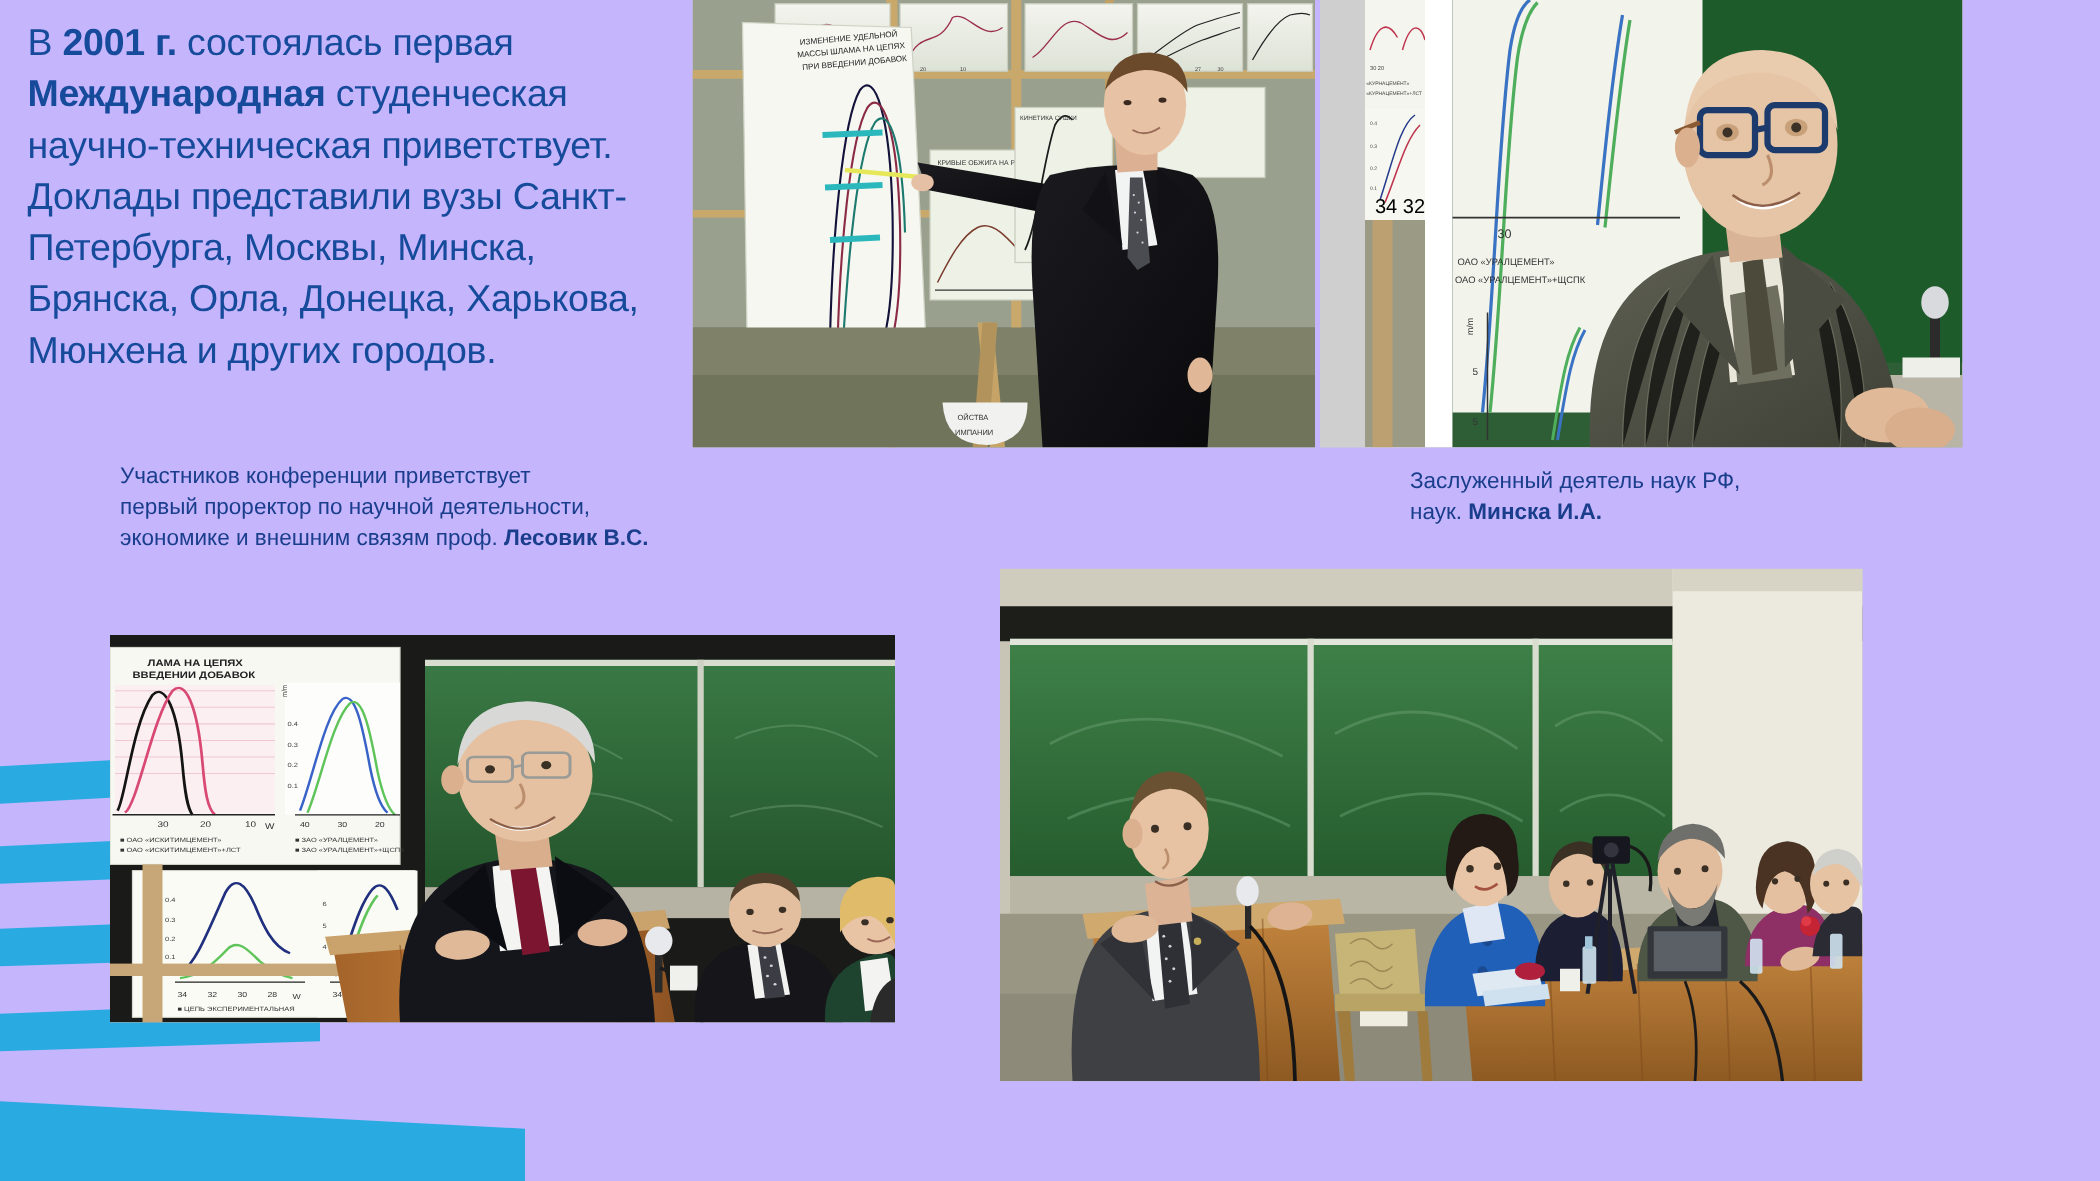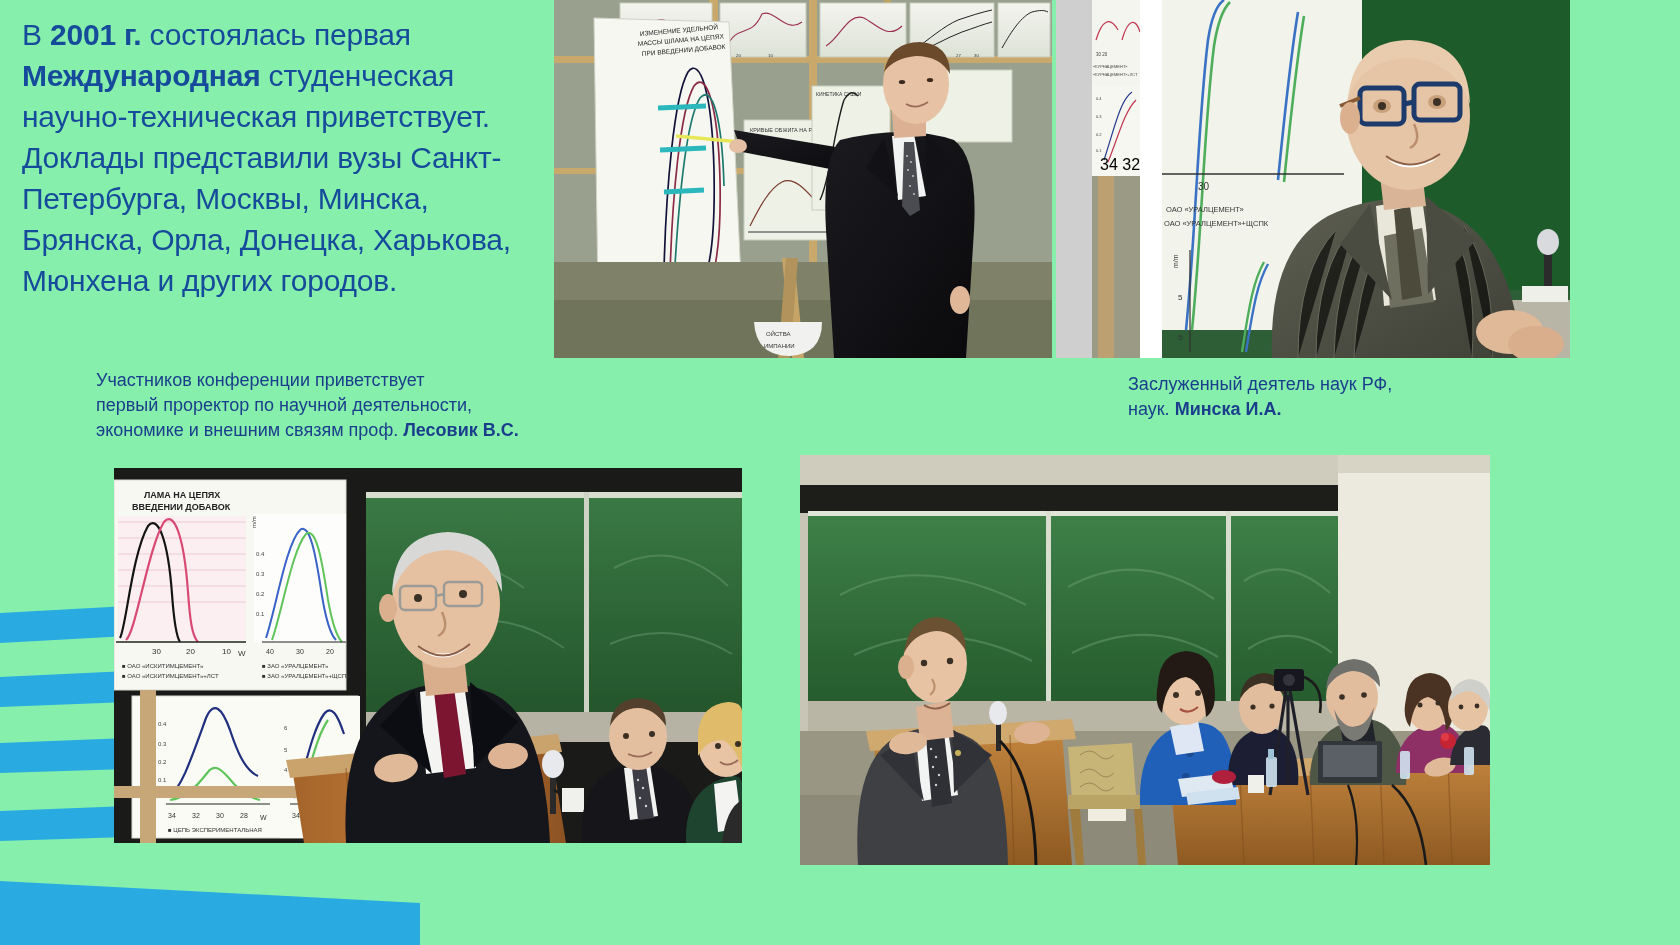--- a/index.html
+++ b/index.html
@@ -2,21 +2,21 @@
 <html lang="ru"><head>
 <meta charset="utf-8">
 <title>Конференция 2001</title>
 <style>
   html,body{margin:0;padding:0;background:#ffffff;}
   body{
     width:1680px;height:945px;position:relative;overflow:hidden;
     font-family:"Liberation Sans","DejaVu Sans",sans-serif;
     background:#ffffff;
   }
-  .slide{position:absolute;inset:0;background:#86efac;}
+  .slide{position:absolute;inset:0;background:#c4b5fd;}
 
   
   .stripes{position:absolute;left:0;bottom:0;width:420px;height:360px;pointer-events:none;}
   .stripes svg{display:block;width:100%;height:100%;}
 
   
   .headline{
     position:absolute;left:22px;top:14px;width:520px;
     color:#164A9A;font-size:30px;line-height:41px;letter-spacing:-0.2px;
   }
@@ -25,21 +25,21 @@
   
   .cap{color:#1A3E8C;font-size:18px;line-height:25px;font-weight:500;}
   .cap b{font-weight:bold;}
   .cap-left{position:absolute;left:96px;top:368px;width:470px;}
   .cap-right{position:absolute;left:1128px;top:372px;width:420px;}
 
   
   .photo{position:absolute;overflow:hidden;background:#cfcfcf;}
   #photo-presenter{left:554px;top:0px;width:498px;height:358px;}
   #photo-professor{left:1056px;top:0px;width:478px;height:358px;padding-left:36px;}
-  #photo-rector{left:88px;top:468px;width:628px;height:375px;margin-left:26px;}
+  #photo-rector{left:88px;top:508px;width:628px;height:310px;}
   #photo-audience{left:800px;top:455px;width:690px;height:410px;}
   .photo svg{display:block;width:100%;height:100%;}
 </style>
 </head>
 <body>
 
 <div class="slide">
 
   <div class="stripes">
     <svg viewBox="0 0 420 360" preserveAspectRatio="none">

